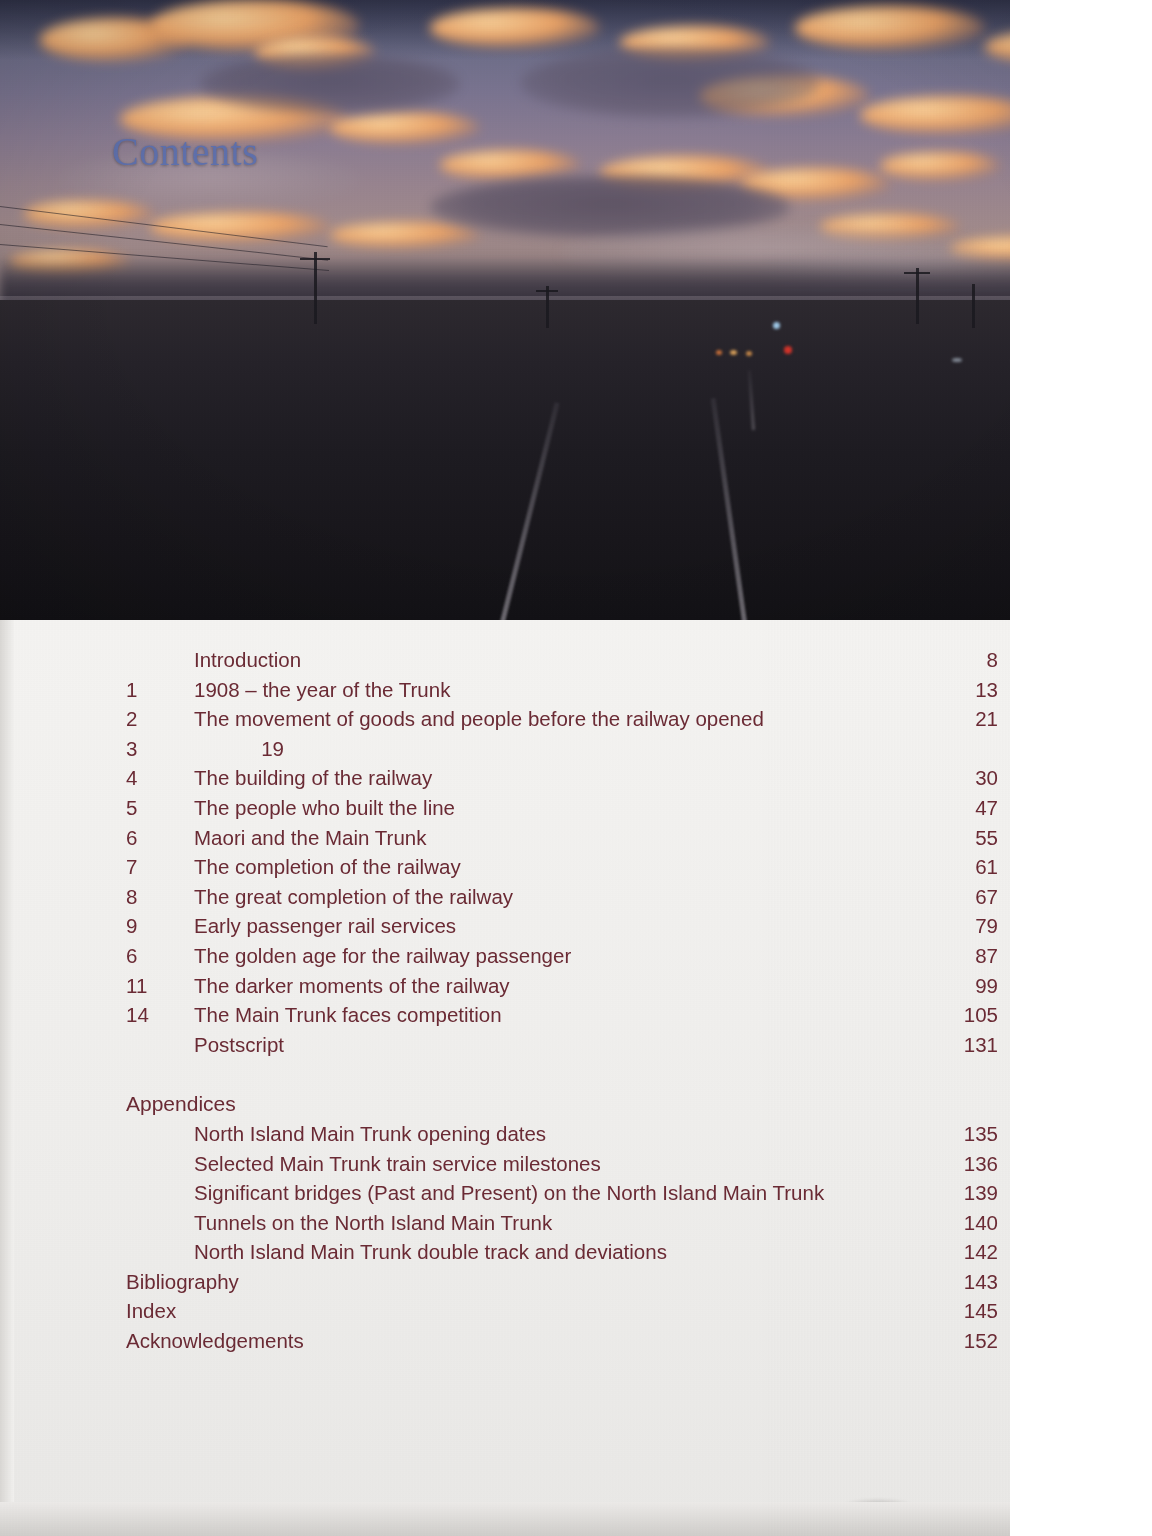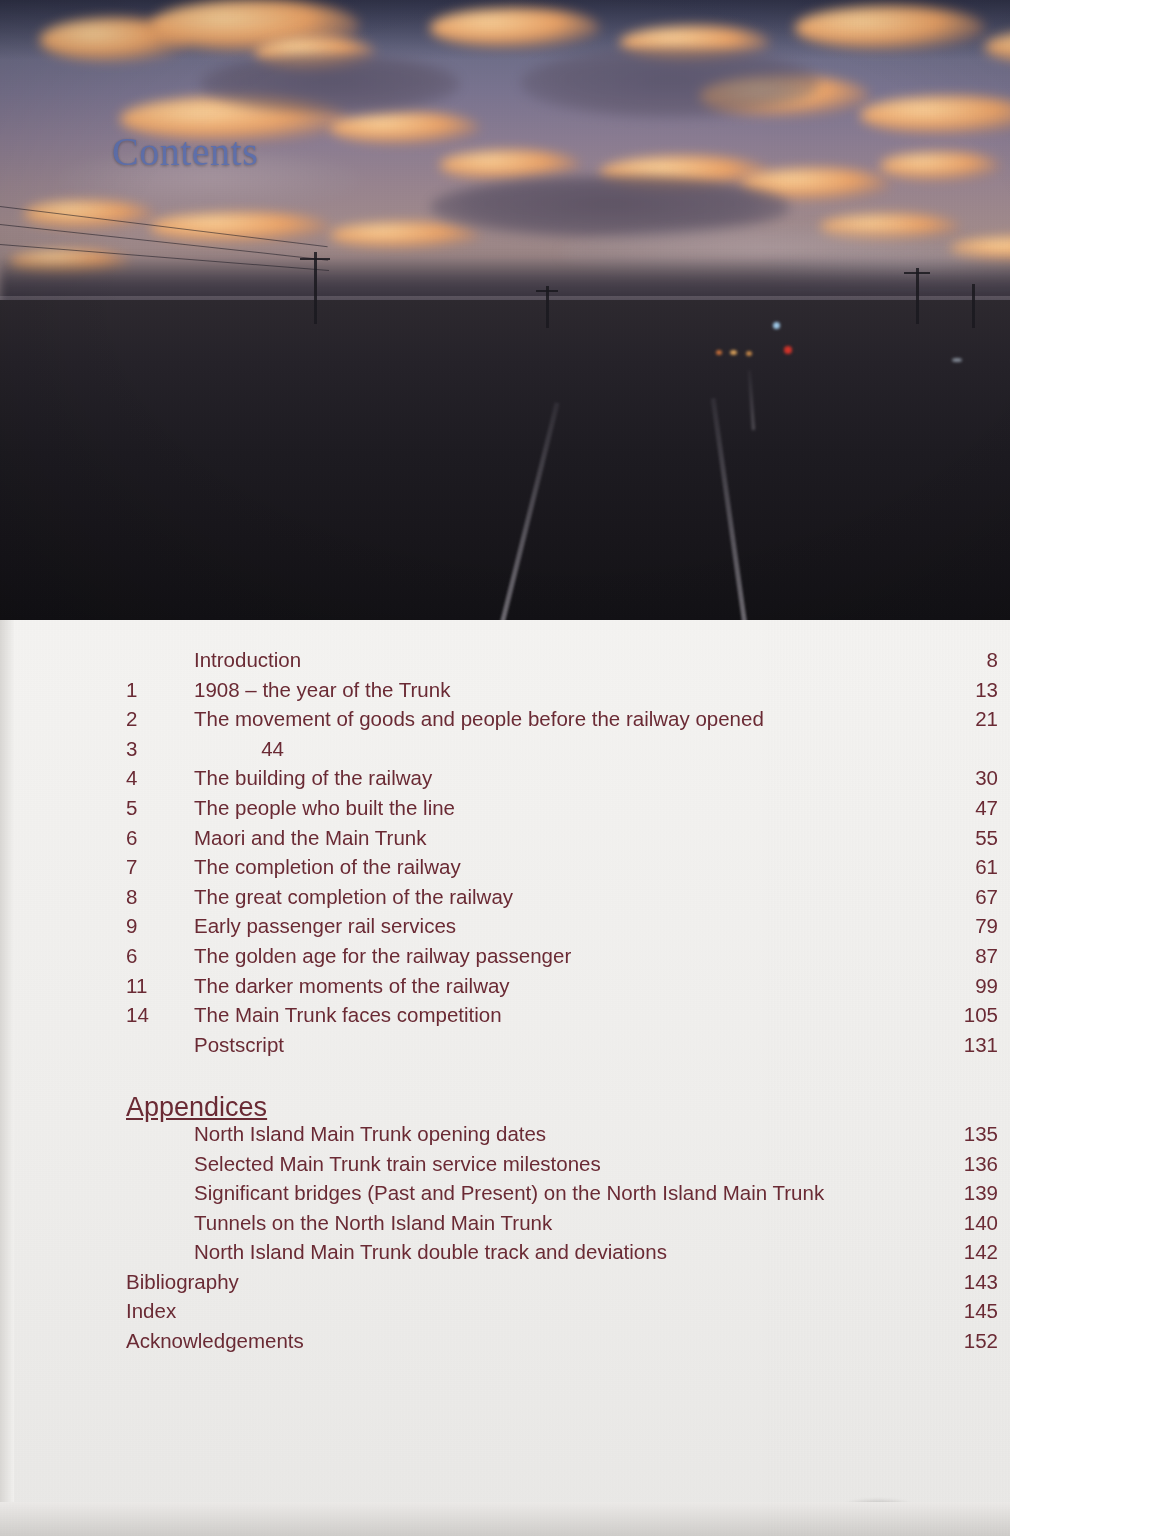--- a/index.html
+++ b/index.html
@@ -175,23 +175,22 @@
   }
   .row .page-no {
     flex: 0 0 90px;
     text-align: right;
     padding-right: 4px;
   }
   .row.flush .title { margin-left: 0; }
   .gap { height: 30px; }
 
   .appendix-head {
-    font-size: 27px;
+    font-size: 21px;
     color: #6b2b35;
-    text-decoration: underline;
   }
 
   
   .grain {
     position: absolute;
     inset: 0;
     pointer-events: none;
     background-image:
       repeating-linear-gradient(0deg, rgba(0,0,0,0.012) 0px, rgba(0,0,0,0) 2px),
       repeating-linear-gradient(90deg, rgba(0,0,0,0.012) 0px, rgba(0,0,0,0) 3px);
@@ -303,21 +302,21 @@
       <span class="title">1908 – the year of the Trunk</span>
       <span class="page-no">13</span>
     </div>
     <div class="row">
       <span class="num">2</span>
       <span class="title">The movement of goods and people before the railway opened</span>
       <span class="page-no">21</span>
     </div>
     <div class="row">
       <span class="num">3</span>
-      <span class="page-no">44</span>
+      <span class="page-no">19</span>
     </div>
     <div class="row">
       <span class="num">4</span>
       <span class="title">The building of the railway</span>
       <span class="page-no">30</span>
     </div>
     <div class="row">
       <span class="num">5</span>
       <span class="title">The people who built the line</span>
       <span class="page-no">47</span>

